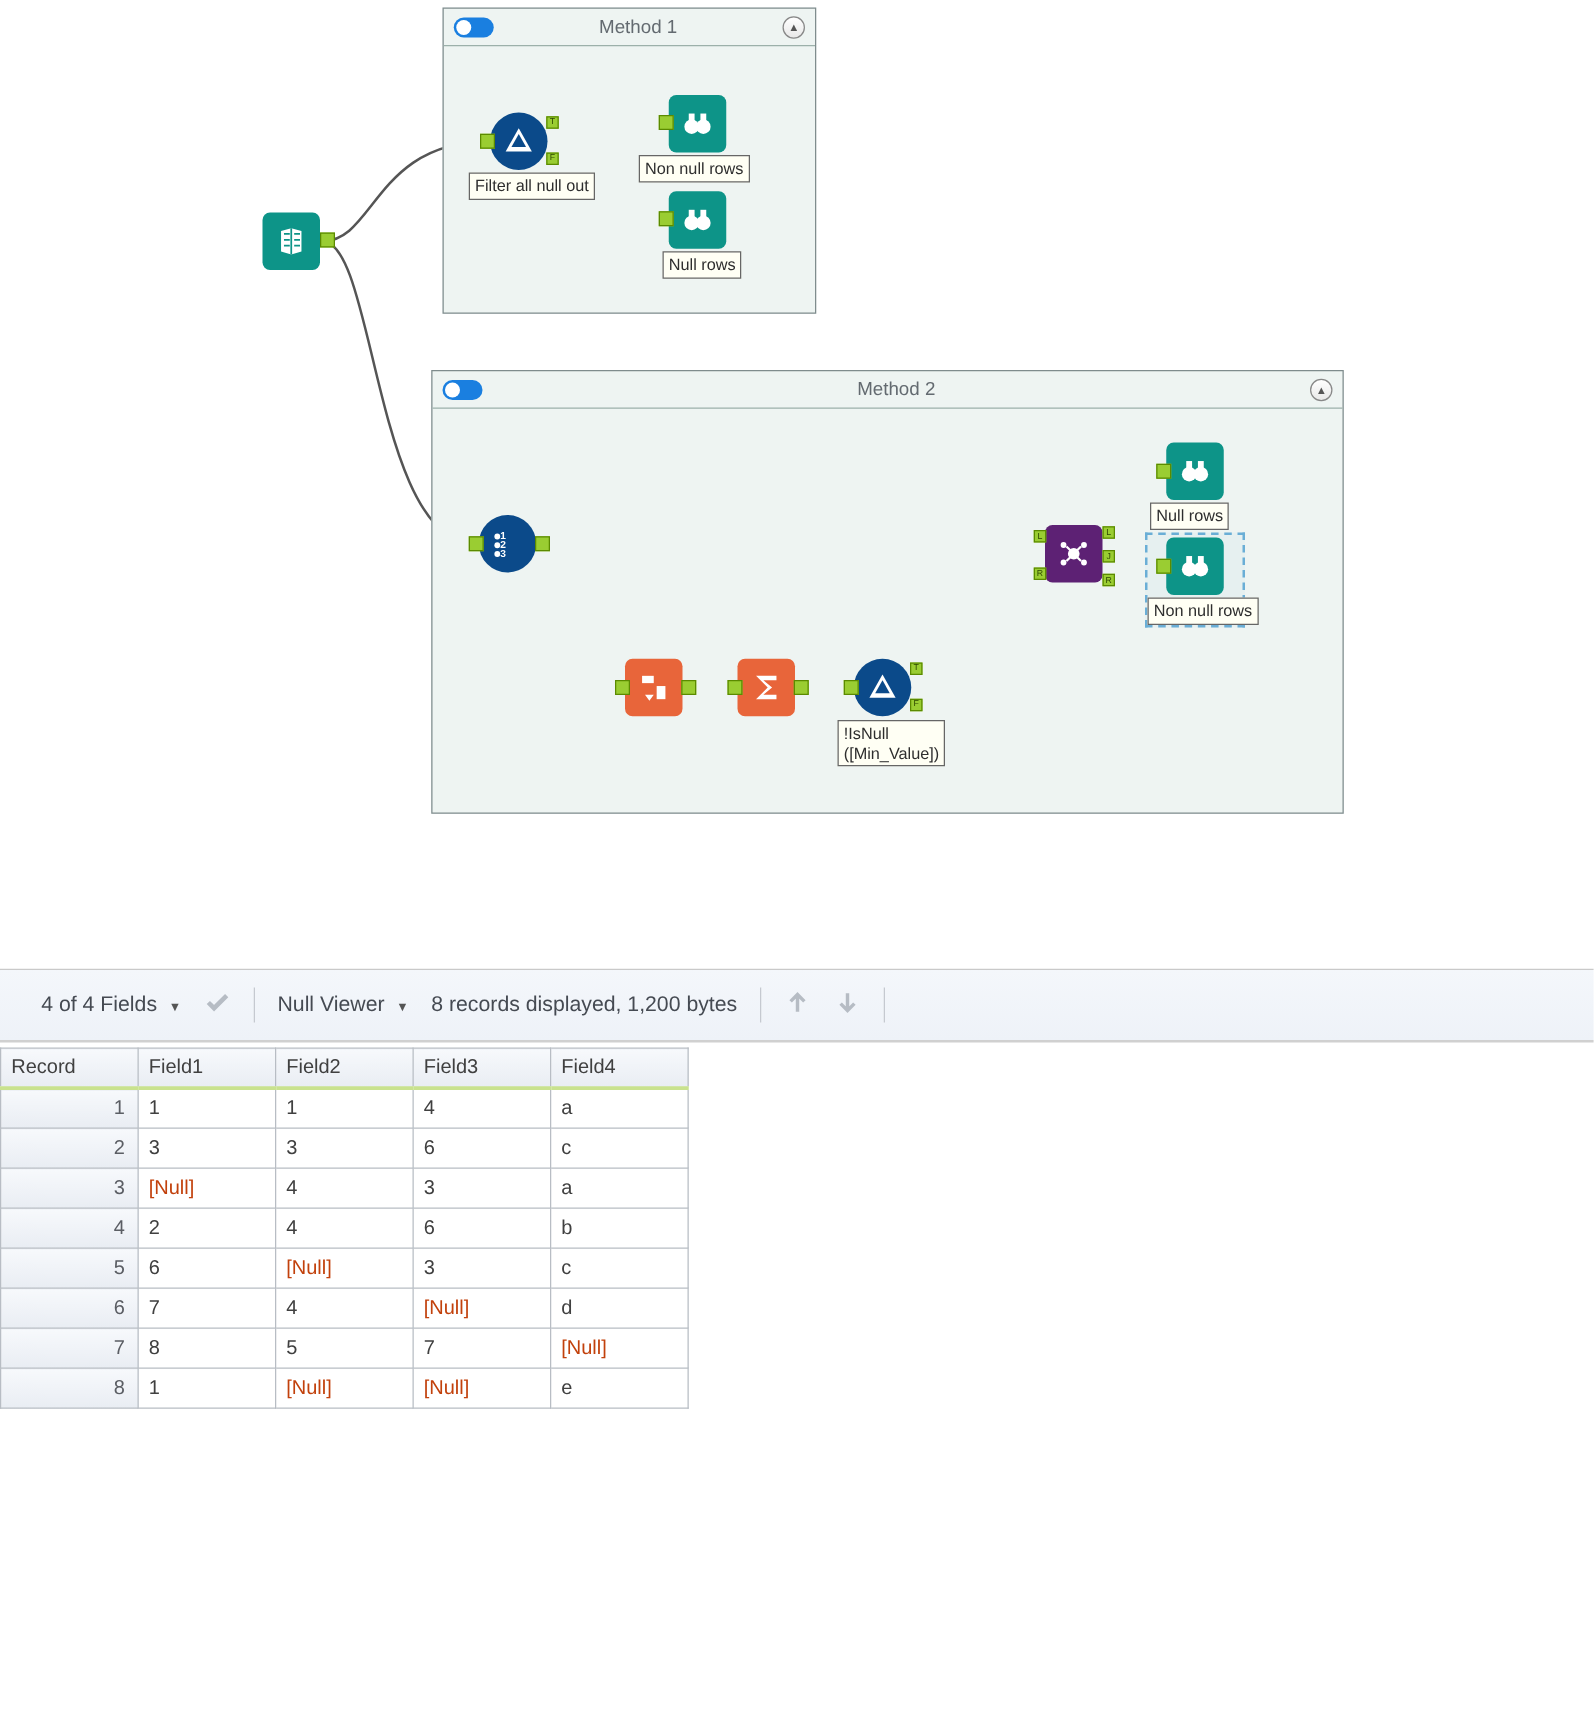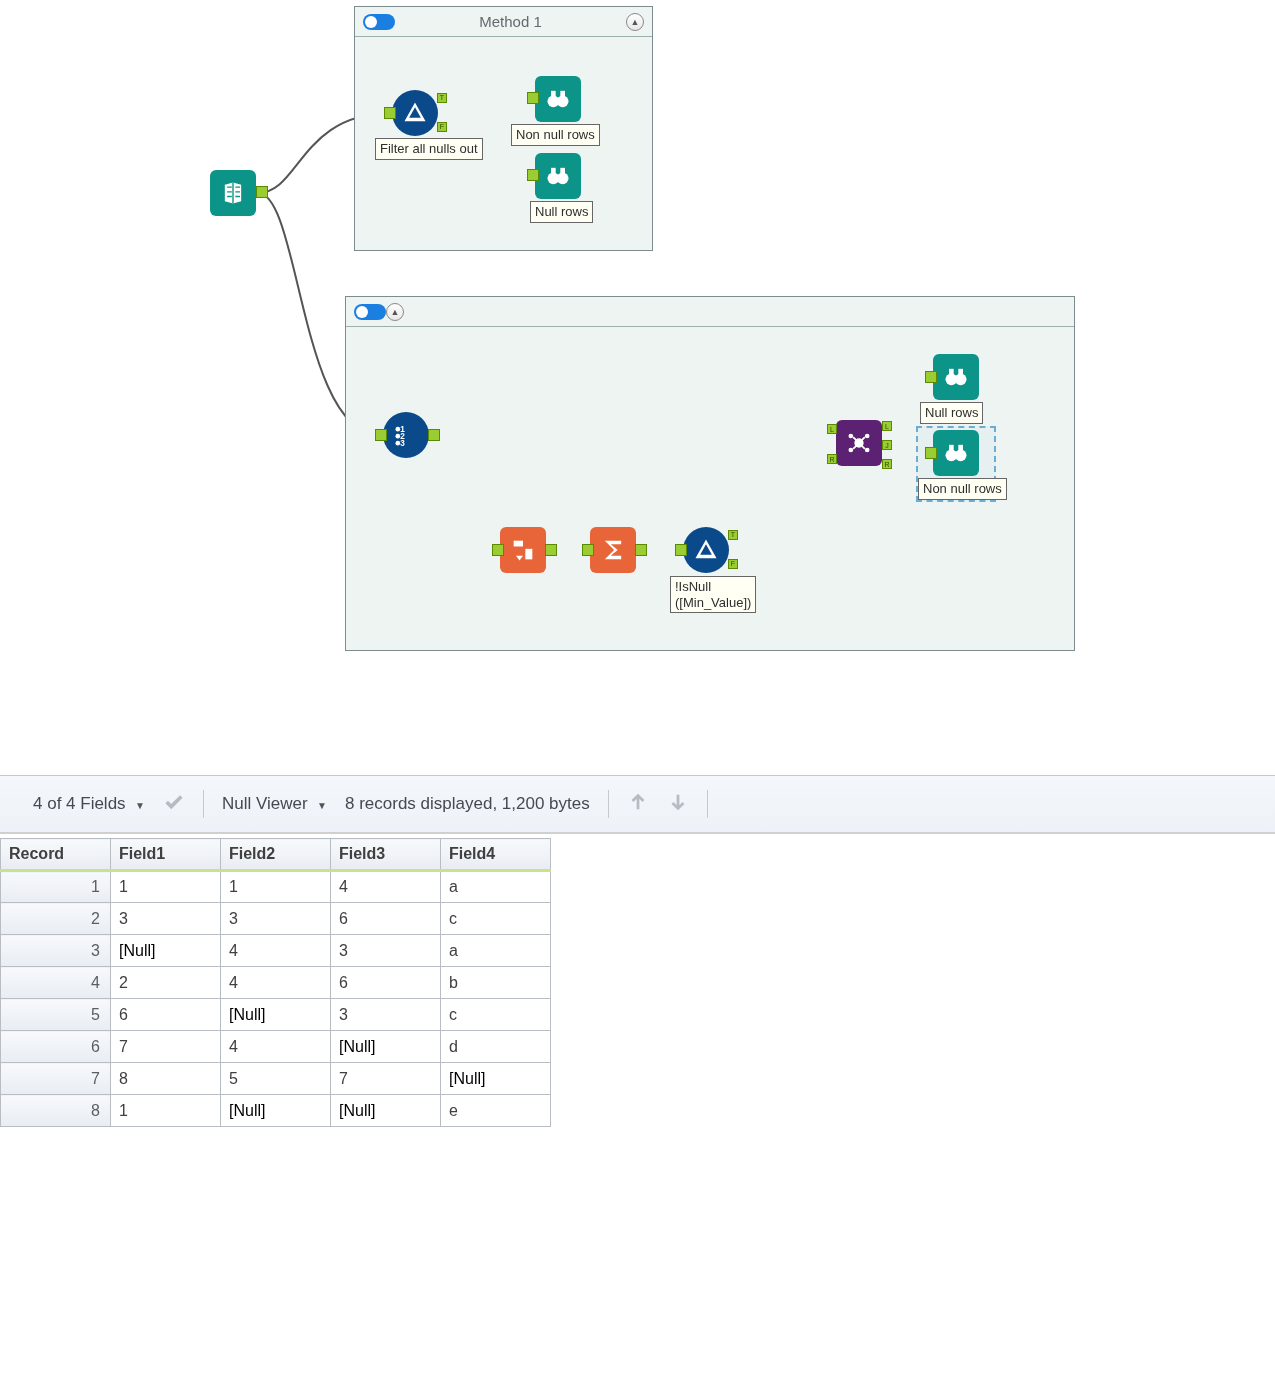--- a/index.html
+++ b/index.html
@@ -111,30 +111,30 @@
   .grid th, .grid td {
     border: 1px solid #b8bdc4;
     padding: 4px 8px;
     text-align: left;
     min-width: 110px;
     height: 32px;
     background: #fff;
   }
   .grid th {
     background: linear-gradient(#f7f9fc,#e9edf3);
-    font-weight: 700;
+    font-weight: 400;
     border-bottom: 3px solid #c9e28e;
   }
   .grid td.rownum {
     text-align: right;
     background: linear-gradient(#f7f9fc,#e9edf3);
     color:#5b5e64; padding-right:10px; min-width:110px;
   }
   .grid th.rownum { min-width:110px; }
-  .null { color: #000000; }
+  .null { color: #c2410c; }
 </style>
 </head>
 <body>
 
 <div class="canvas">
 
   <svg style="position:absolute;left:0;top:0;width:1275px;height:760px;pointer-events:none">
 
     <path class="wire" d="M 258 193 C 300 193, 300 113, 392 113"></path>
 
@@ -178,21 +178,21 @@
 
   <div class="tool blue round" style="left:392px; top:90px;">
     <svg viewBox="0 0 24 24">
         <path fill="#fff" d="M12 3l9 16H3z"></path>
         <path fill="#0b4a8a" d="M12 7l5 9H7z"></path>
       </svg>
   </div>
   <div class="anchor" style="left:384px; top:107px;"></div>
   <div class="anchor small" style="left:437px; top:93px;">T</div>
   <div class="anchor small" style="left:437px; top:122px;">F</div>
-  <div class="note" style="left:375px; top:138px;">Filter all nulls out</div>
+  <div class="note" style="left:375px; top:138px;">Filter all null out</div>
 
   <div class="tool teal" style="left:535px; top:76px;">
     <svg viewBox="0 0 24 24">
         <g fill="#fff">
           <circle cx="8" cy="14" r="5"></circle>
           <circle cx="16" cy="14" r="5"></circle>
           <rect x="6" y="5" width="4" height="6"></rect>
           <rect x="14" y="5" width="4" height="6"></rect>
         </g>
       </svg>
@@ -209,20 +209,21 @@
           <rect x="14" y="5" width="4" height="6"></rect>
         </g>
       </svg>
   </div>
   <div class="anchor" style="left:527px; top:169px;"></div>
   <div class="note" style="left:530px; top:201px;">Null rows</div>
 
   <div class="container" style="left:345px; top:296px; width:730px; height:355px;">
     <div class="container-header">
       <span class="toggle"></span>
+      <span class="title">Method 2</span>
       <span class="collapse-btn">▲</span>
     </div>
   </div>
 
   <div class="tool blue round" style="left:383px; top:412px;">
     <svg viewBox="0 0 24 24">
         <g fill="#fff" font-family="Arial" font-weight="bold">
           <text x="7" y="9" font-size="7">1</text>
           <text x="7" y="15" font-size="7">2</text>
           <text x="7" y="21" font-size="7">3</text>

